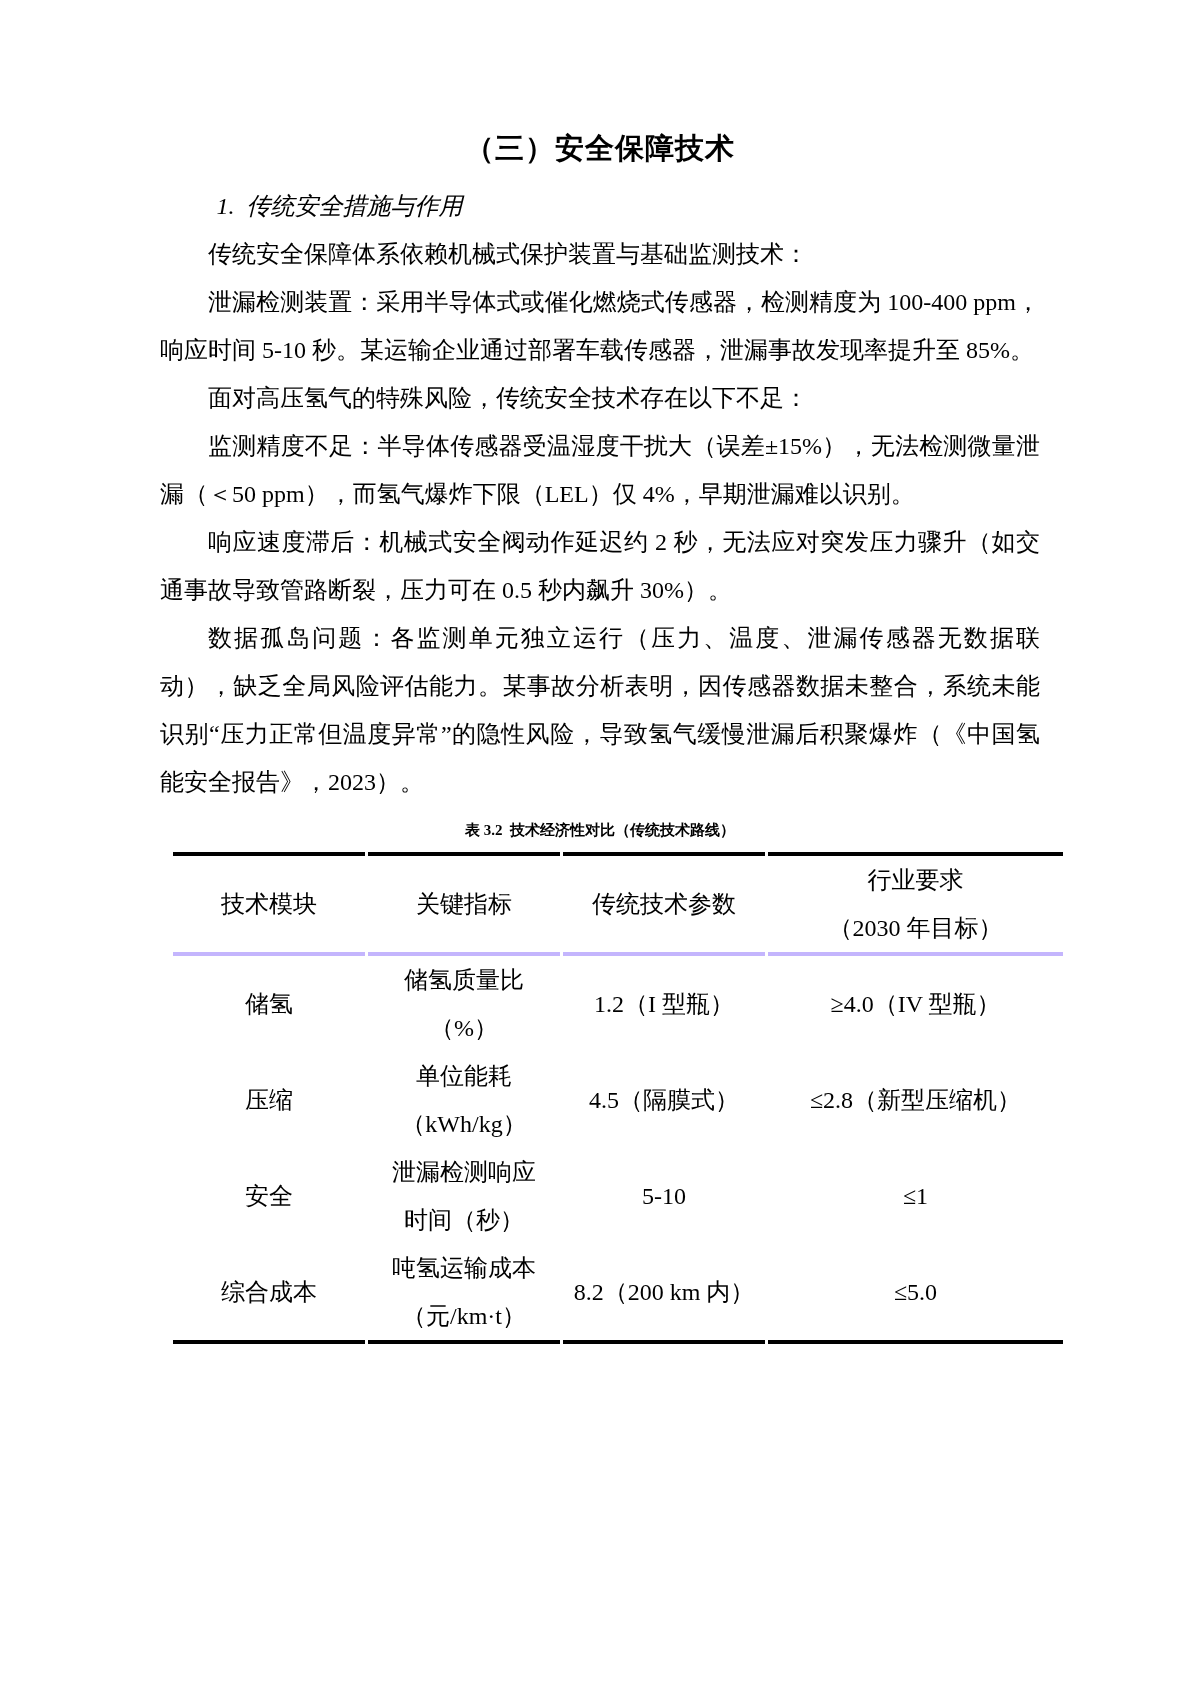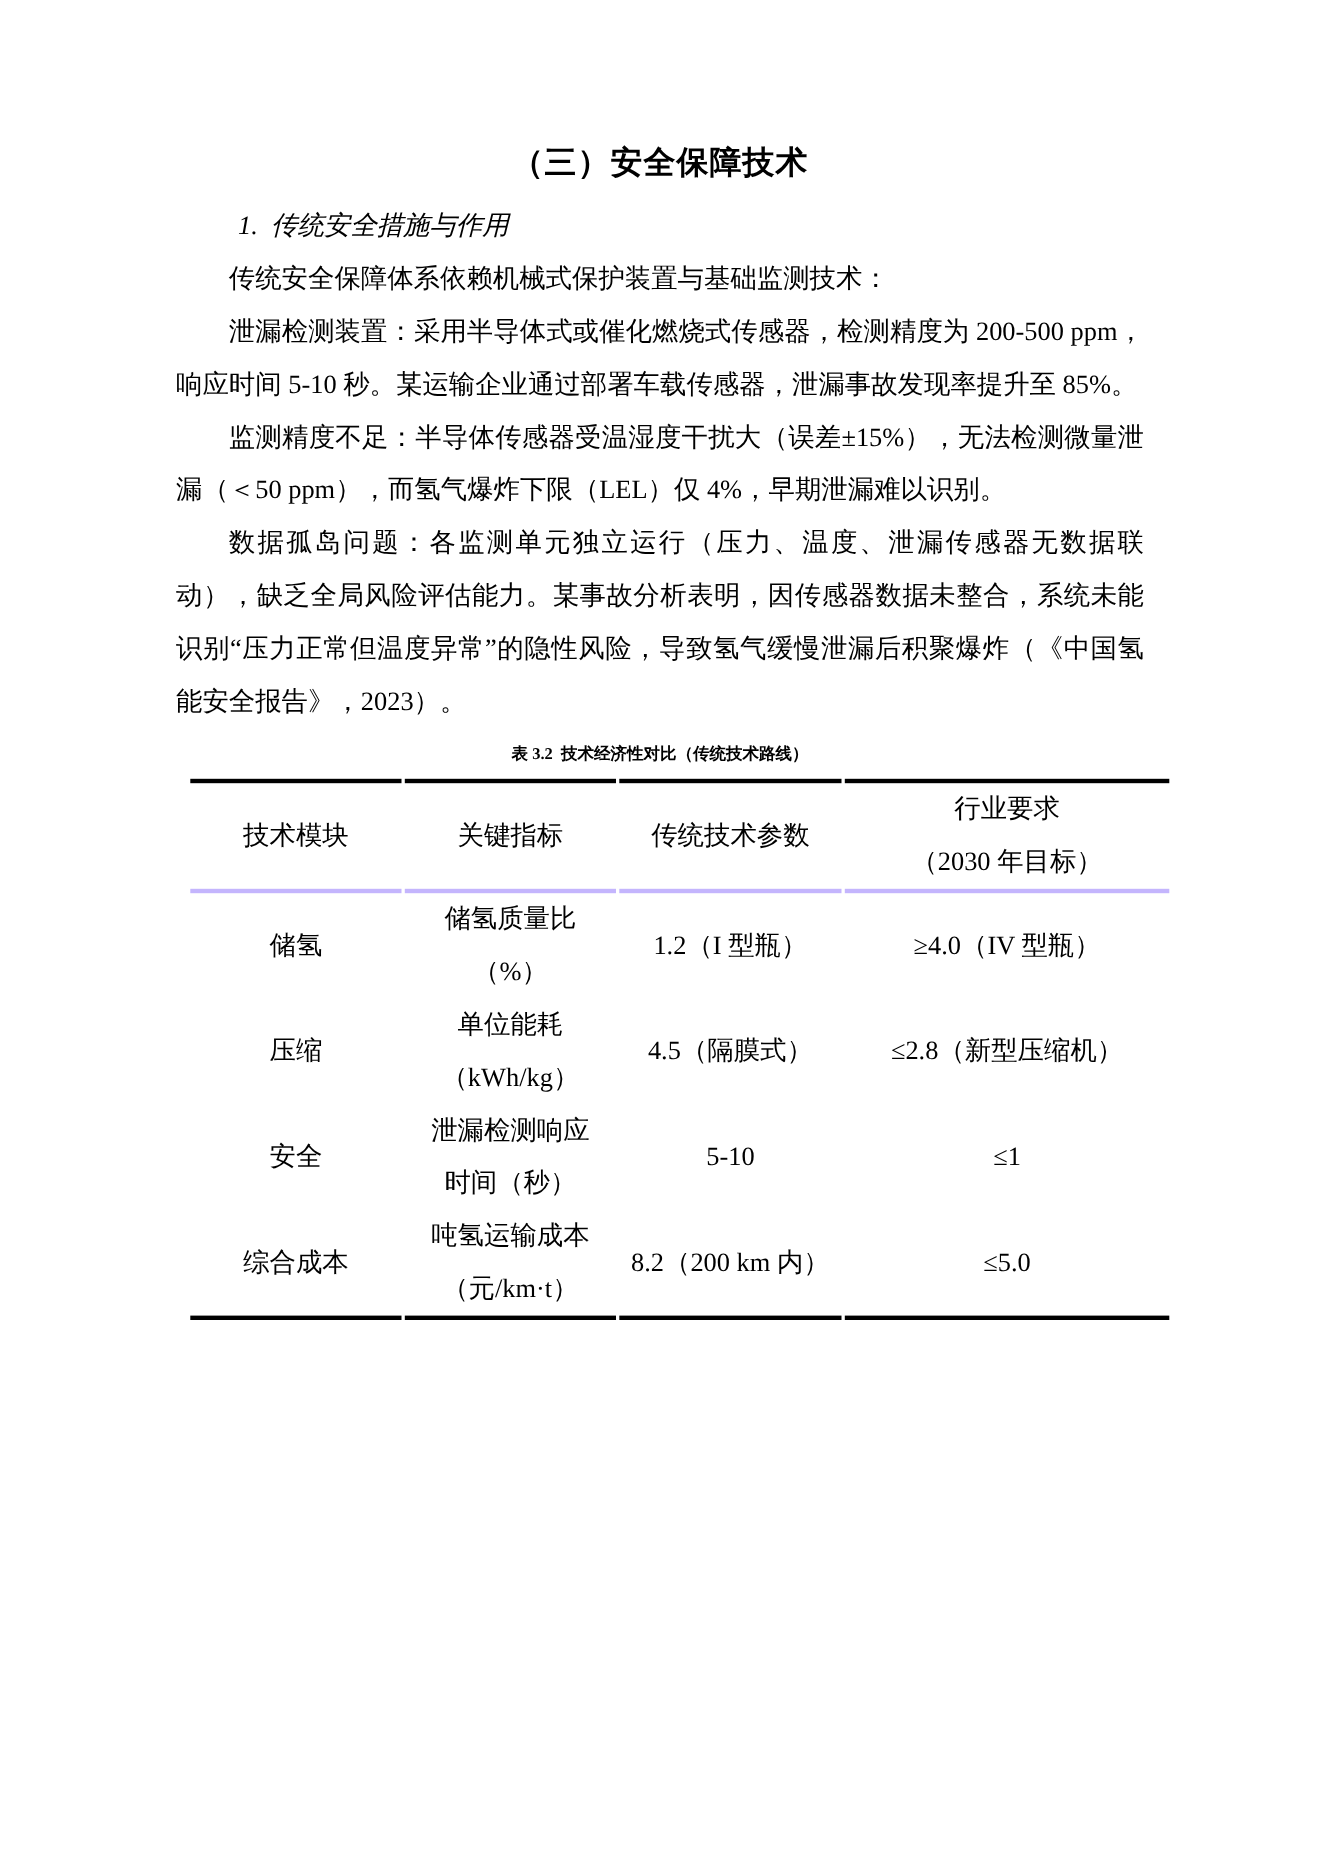--- a/index.html
+++ b/index.html
@@ -67,22 +67,24 @@
 </style>
 </head>
 <body>
 
 <div class="page">
 
   <h1 class="title">（三）安全保障技术</h1>
 
   <p class="para heading">1.  传统安全措施与作用</p>
   <p class="para">传统安全保障体系依赖机械式保护装置与基础监测技术：</p>
-  <p class="para">泄漏检测装置：采用半导体式或催化燃烧式传感器，检测精度为 200-500 ppm，响应时间 5-10 秒。某运输企业通过部署车载传感器，泄漏事故发现率提升至 85%。</p>
+  <p class="para">泄漏检测装置：采用半导体式或催化燃烧式传感器，检测精度为 100-400 ppm，响应时间 5-10 秒。某运输企业通过部署车载传感器，泄漏事故发现率提升至 85%。</p>
+  <p class="para">面对高压氢气的特殊风险，传统安全技术存在以下不足：</p>
   <p class="para">监测精度不足：半导体传感器受温湿度干扰大（误差±15%），无法检测微量泄漏（＜50 ppm），而氢气爆炸下限（LEL）仅 4%，早期泄漏难以识别。</p>
+  <p class="para">响应速度滞后：机械式安全阀动作延迟约 2 秒，无法应对突发压力骤升（如交通事故导致管路断裂，压力可在 0.5 秒内飙升 30%）。</p>
   <p class="para">数据孤岛问题：各监测单元独立运行（压力、温度、泄漏传感器无数据联动），缺乏全局风险评估能力。某事故分析表明，因传感器数据未整合，系统未能识别“压力正常但温度异常”的隐性风险，导致氢气缓慢泄漏后积聚爆炸（《中国氢能安全报告》，2023）。</p>
 
   <p class="caption">表 3.2  技术经济性对比（传统技术路线）</p>
 
   <table class="cmp">
     <colgroup>
       <col style="width:192px">
       <col style="width:192px">
       <col style="width:202px">
       <col style="width:295px">

